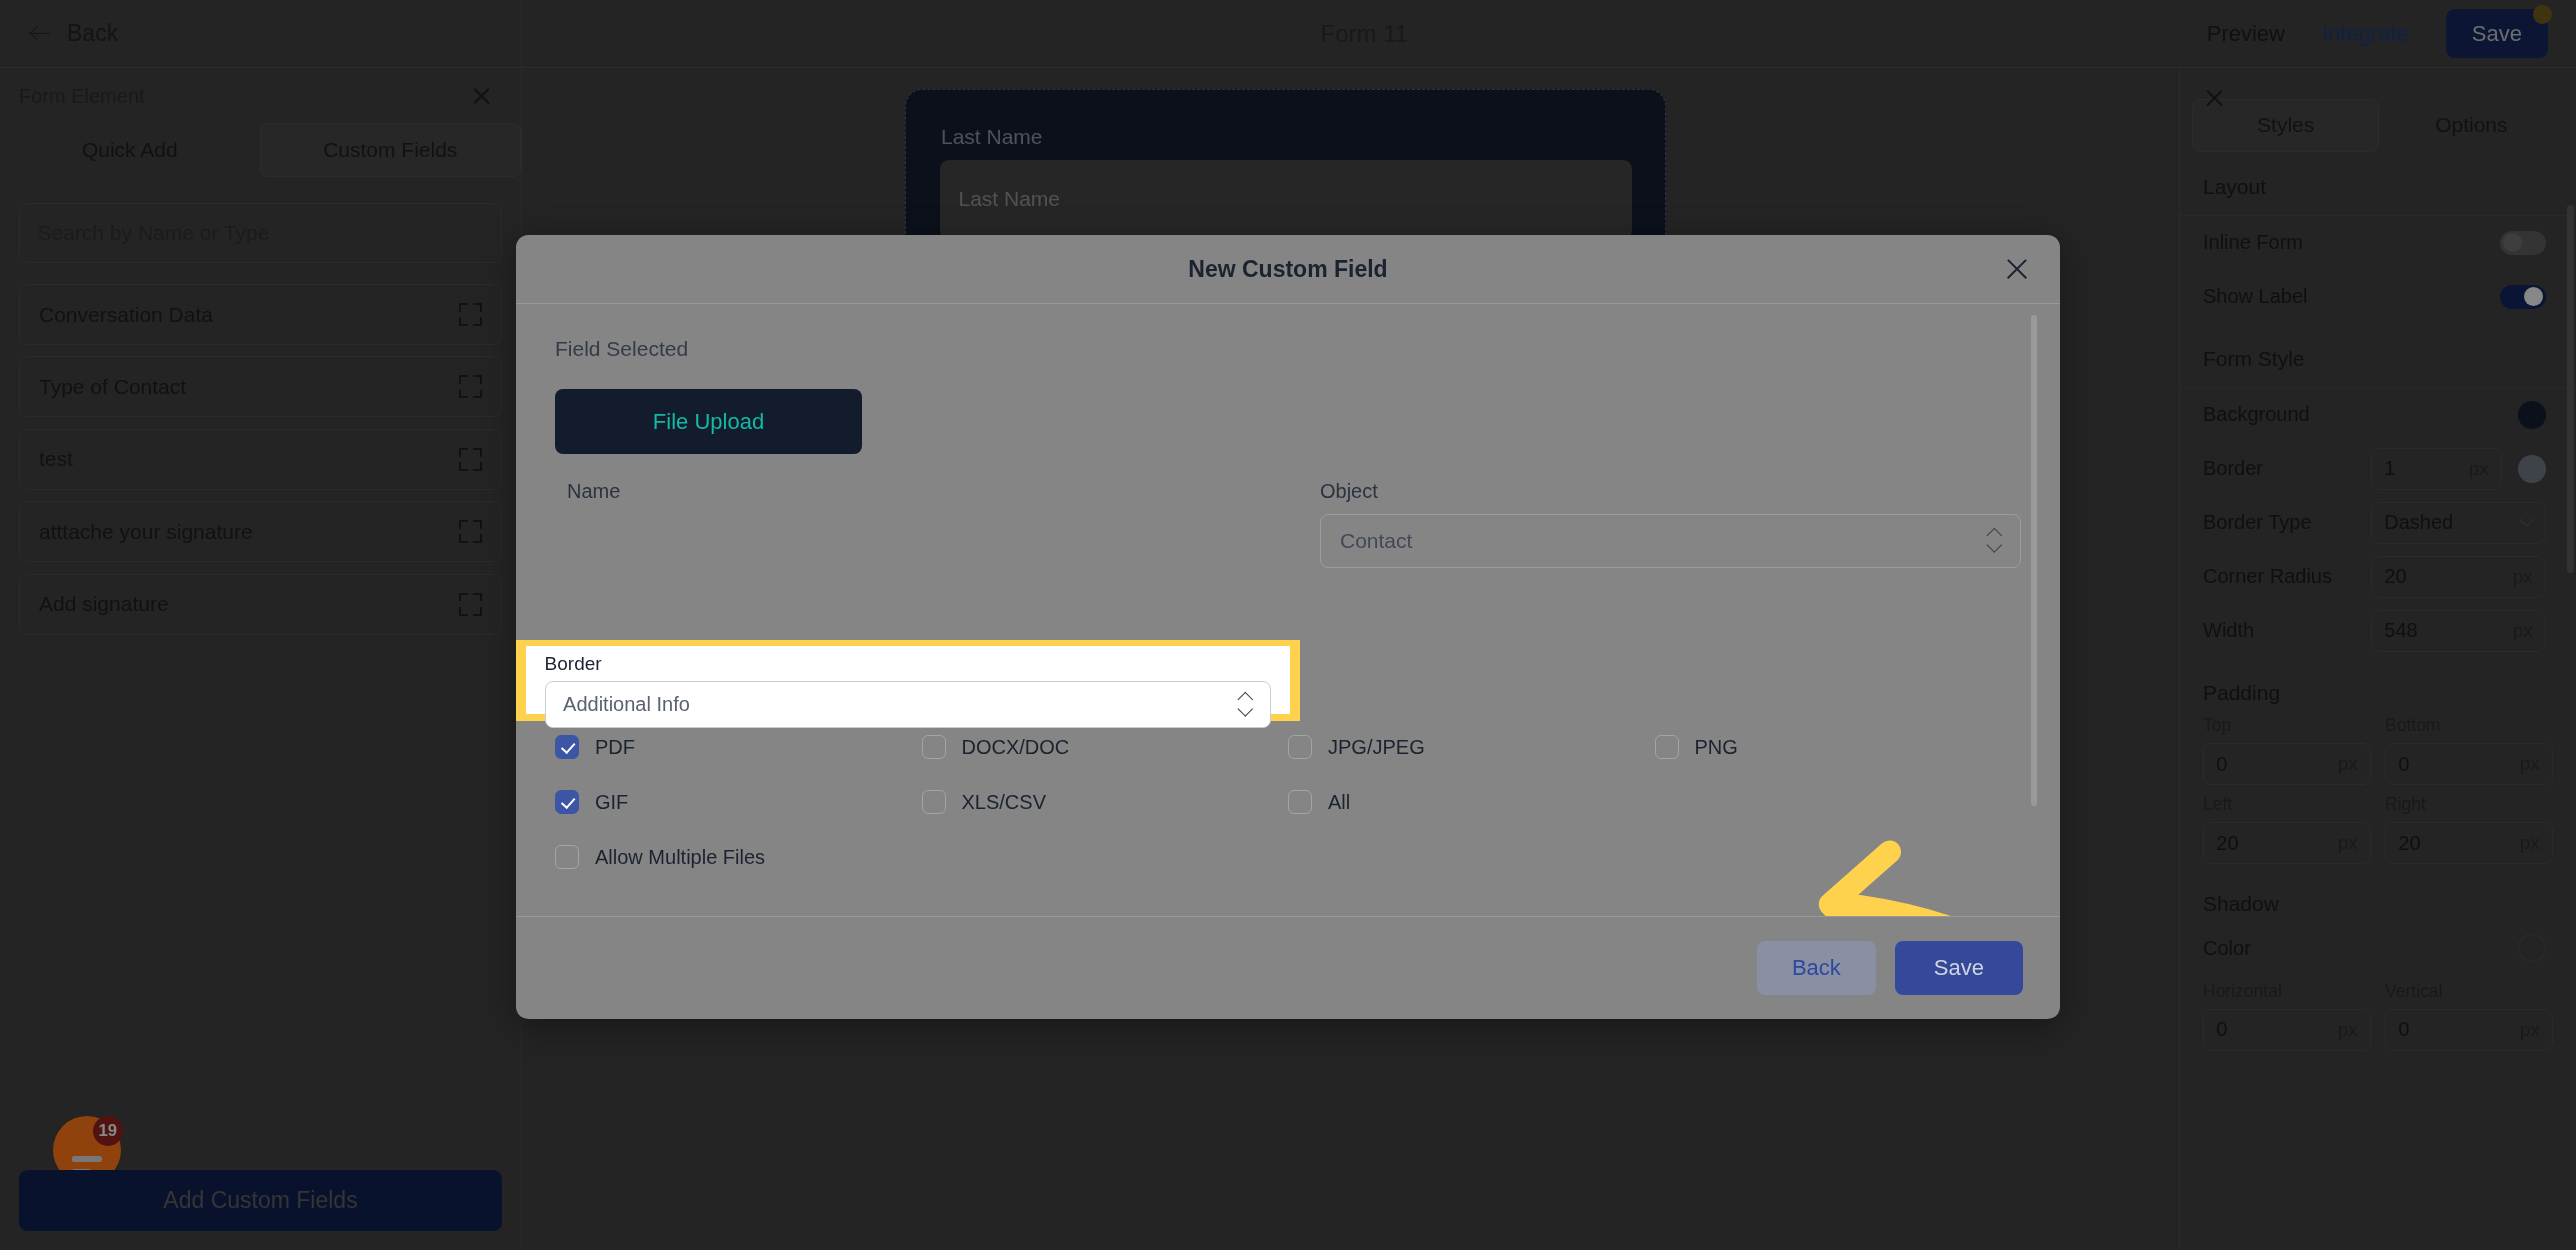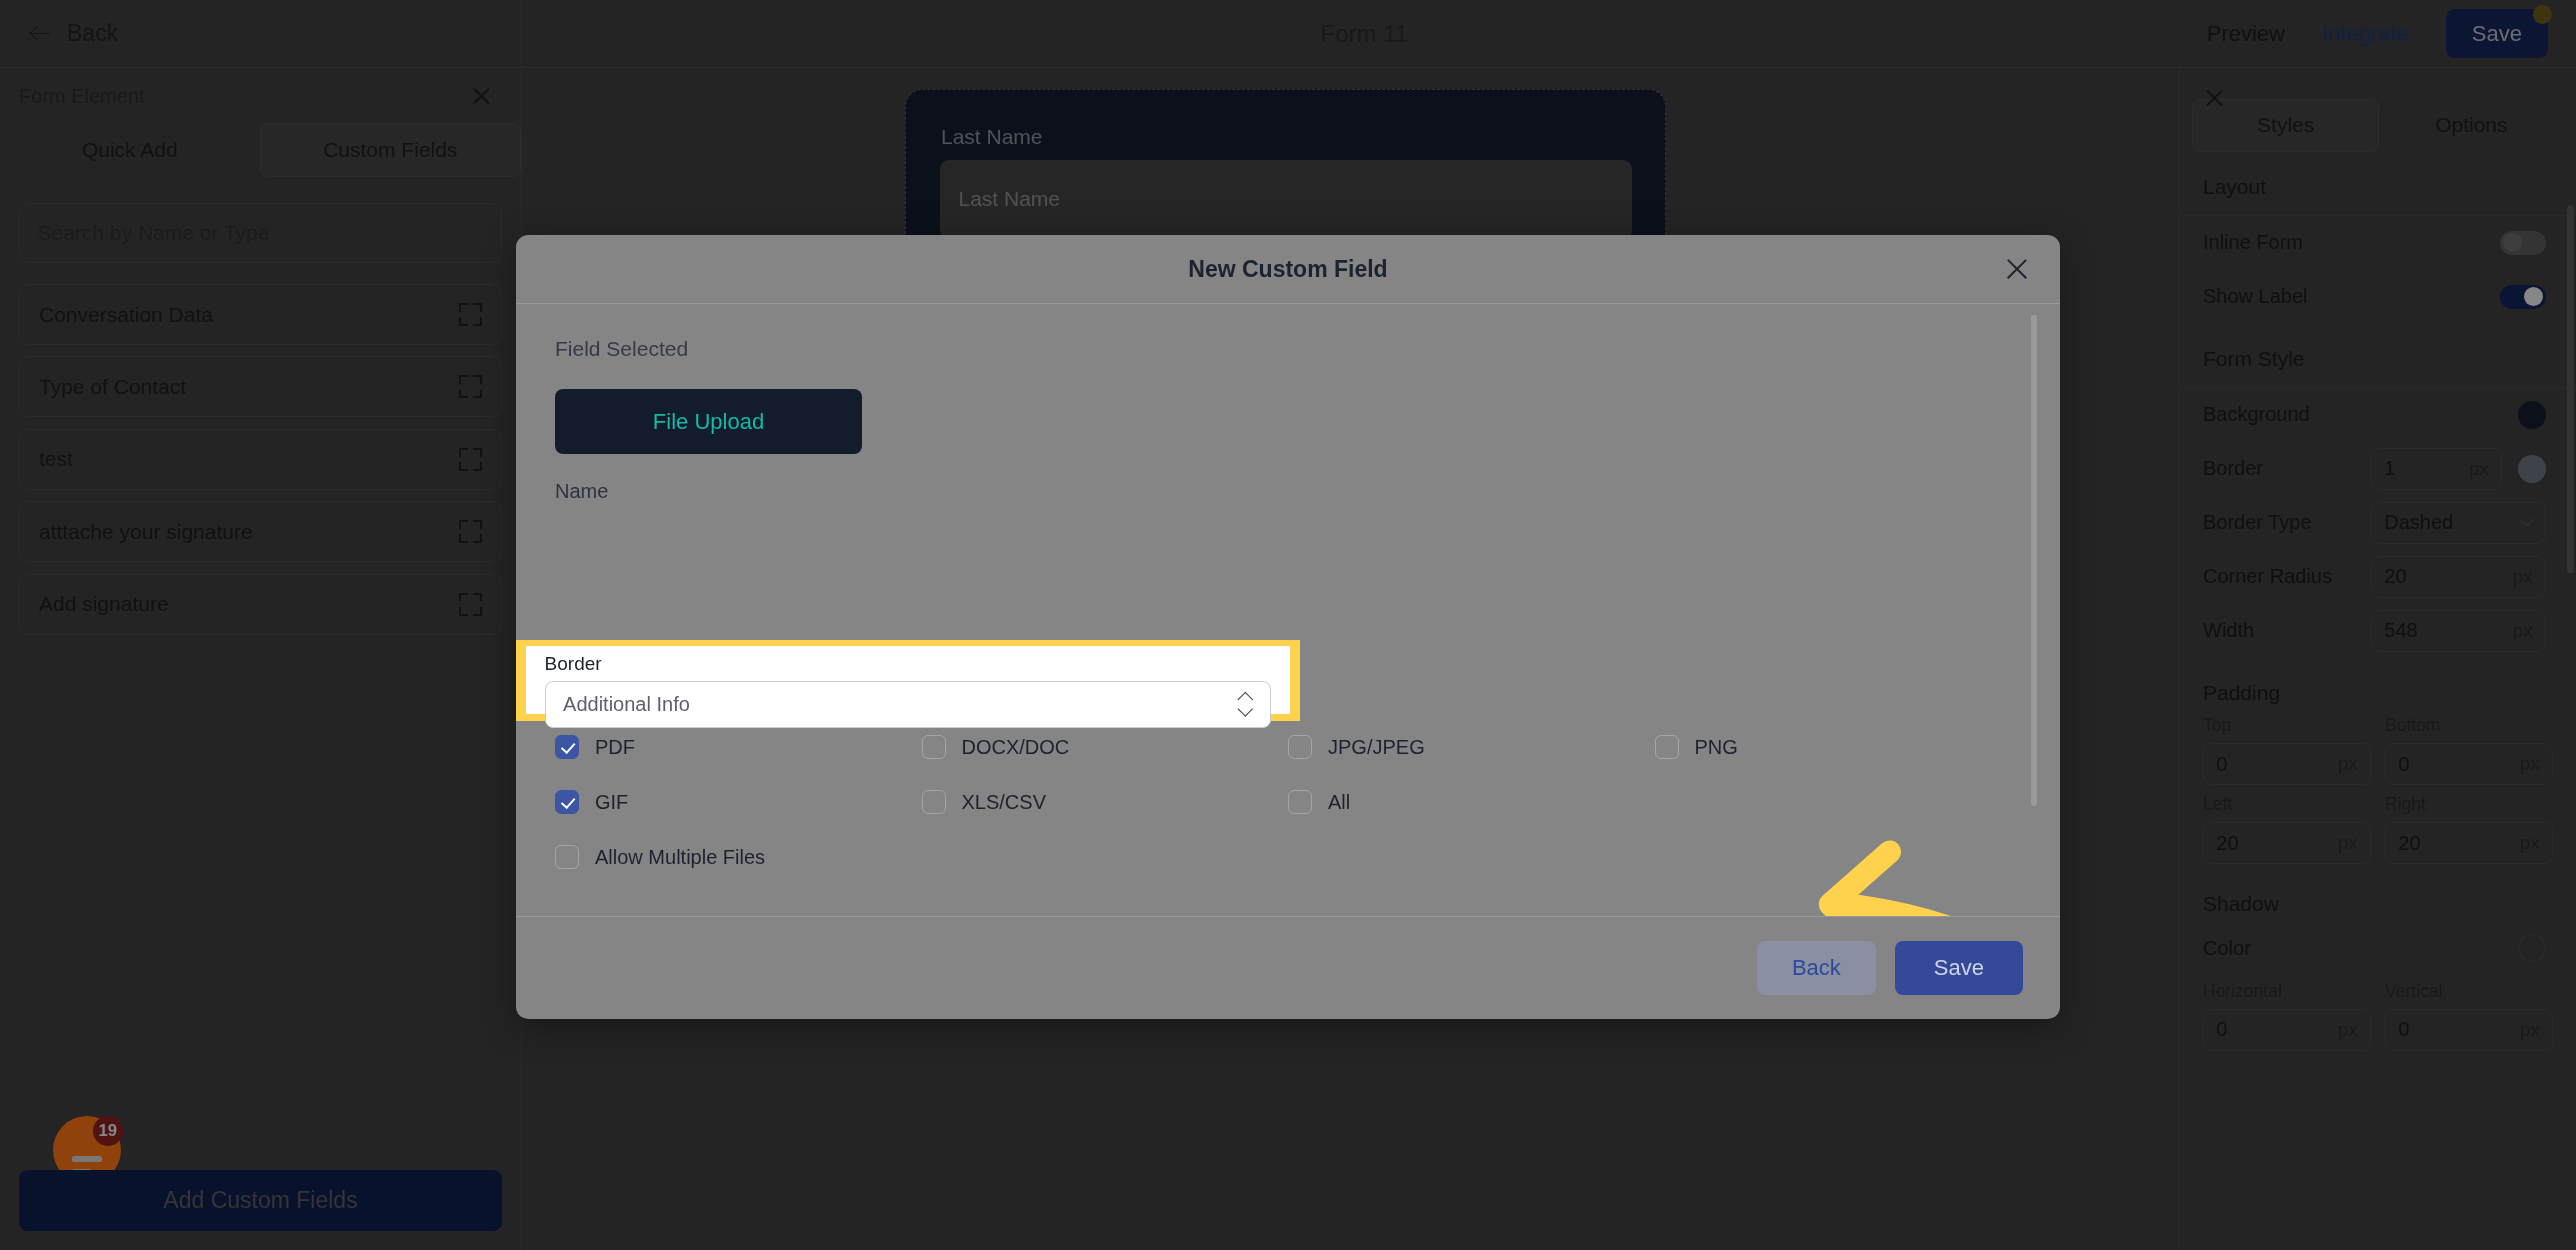--- a/index.html
+++ b/index.html
@@ -291,21 +291,21 @@
   .file-upload-chip {
     width: 307px; height: 65px; background: #121c2c;
     border-radius: 8px; color: #14b8a6; font-size: 22px;
     display: flex; align-items: center; justify-content: center;
     margin-bottom: 26px;
   }
 
   .two-col {
     display: flex; gap: 40px;
   }
-  .fld { flex: 1; }
+  .fld { flex: 1; margin-left: 12px; }
   .fld-label { font-size: 20px; color: #2b3240; margin-bottom: 10.5px; }
   .fld-box {
     height: 54px; border: 0.9px solid #9d9d9d; border-radius: 8px;
     display: flex; align-items: center; justify-content: space-between;
     padding: 0 19px; background: transparent;
   }
   .fld-box .val { font-size: 21px; color: #1b2230; }
   .fld-box .val.ph { color: #424956; }
   .bars-icon { display: flex; align-items: flex-end; gap: 2.6px; height: 19px; }
   .bars-icon i { width: 2.6px; background: #2a2a2a; display: block; }
@@ -611,20 +611,27 @@
   <div class="modal-body">
     <div class="modal-scrollbar"></div>
 
     <div class="fs-label">Field Selected</div>
     <div class="file-upload-chip">File Upload</div>
 
     <div class="two-col">
       <div class="fld">
         <div class="fld-label">Name</div>
       </div>
+      <div class="fld">
+        <div class="fld-label">Object</div>
+        <div class="fld-box">
+          <span class="val ph">Contact</span>
+          <span class="updown"></span>
+        </div>
+      </div>
     </div>
 
     <div class="group-highlight">
       <div class="group-inner">
         <div class="group-label">Border</div>
         <div class="group-select">
           <span class="val">Additional Info</span>
           <span class="updown"></span>
         </div>
       </div>

